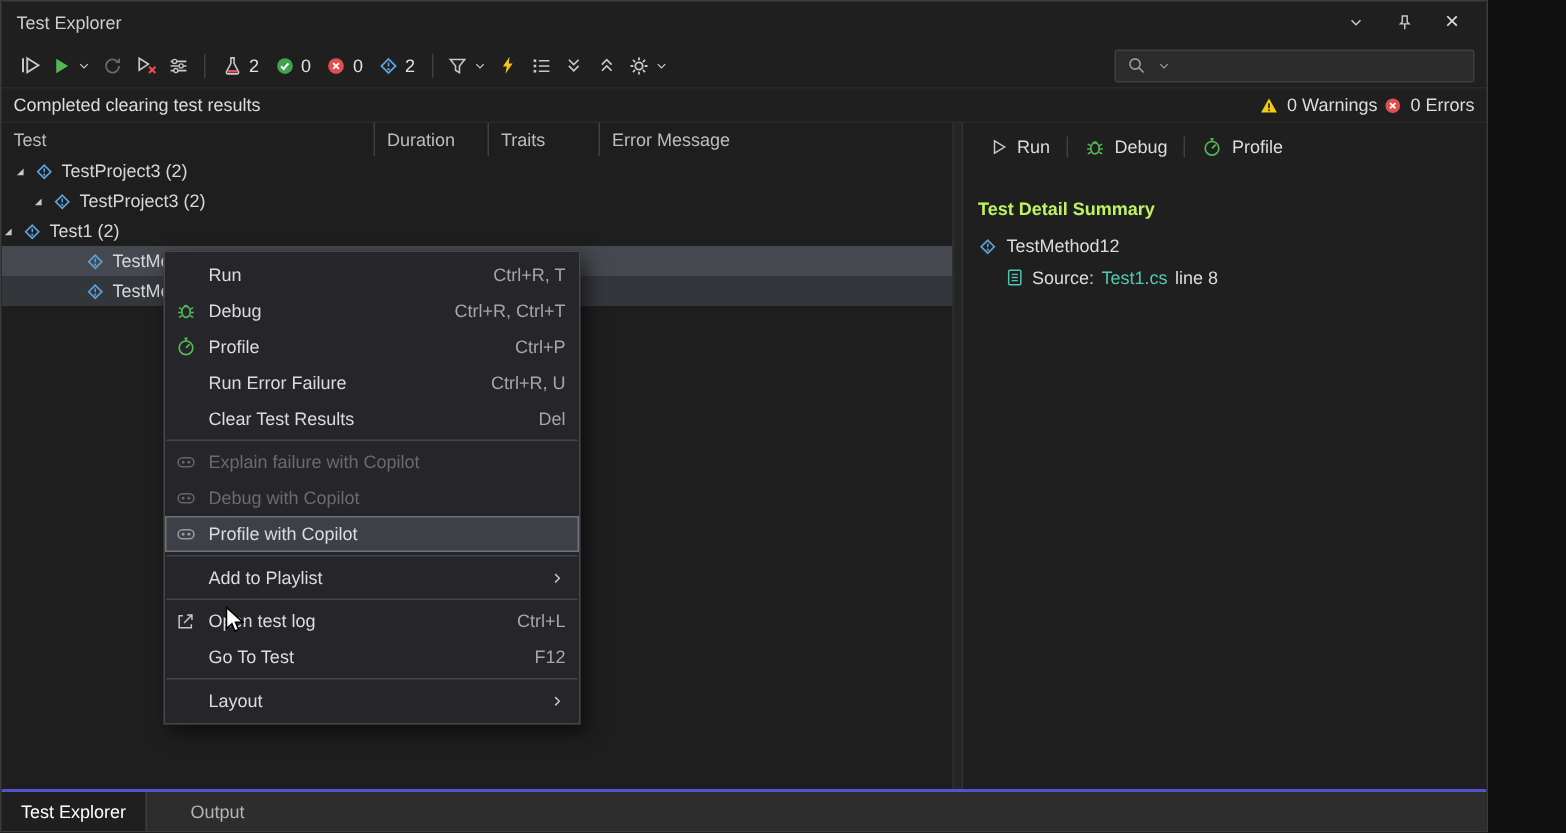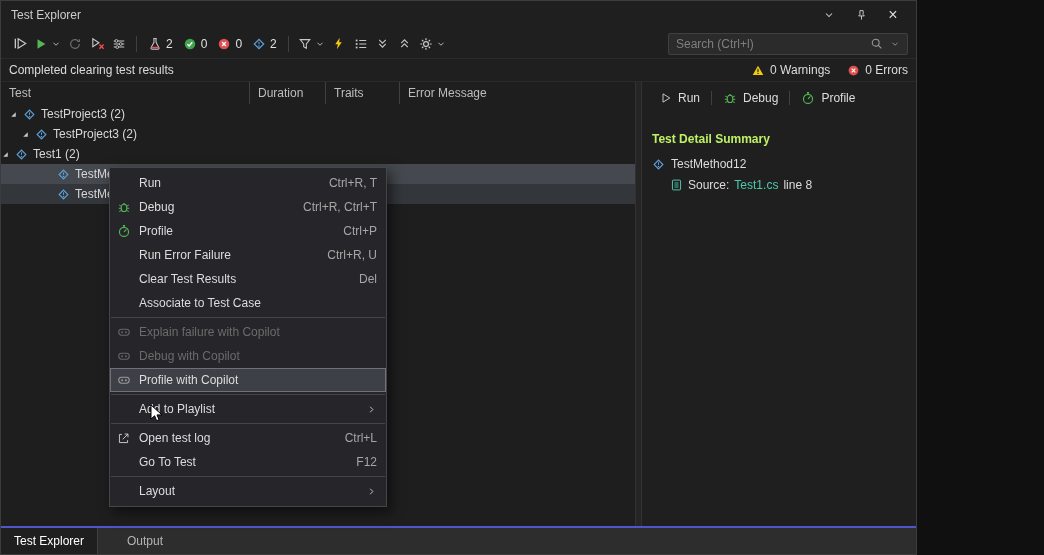--- a/index.html
+++ b/index.html
@@ -1,18 +1,18 @@
 <!DOCTYPE html>
 <html><head>
 <meta charset="utf-8">
 <style>
   *{margin:0;padding:0;box-sizing:border-box}
   html,body{width:1044px;height:555px;background:#101010;overflow:hidden}
   body{font-family:"Liberation Sans",sans-serif;font-size:12px;color:#dcdcdc}
-  .window{position:relative;width:917px;height:555px;background:#1f1f1f;display:flex;flex-direction:column;border:1px solid #3c3c3c;overflow:hidden}
+  .window{position:relative;width:992px;height:555px;background:#1f1f1f;display:flex;flex-direction:column;border:1px solid #3c3c3c;overflow:hidden}
 
   
   .titlebar{height:28px;flex:none;display:flex;align-items:center;padding:0 10px}
   .titlebar-title{color:#cccccc}
   .titlebar-controls{margin-left:auto;display:flex;align-items:center;gap:6px}
   .tb-btn{width:26px;height:22px;display:flex;align-items:center;justify-content:center;color:#c8c8c8;border-radius:3px}
   .close-x{font-size:16px;line-height:1;color:#d8d8d8}
 
   
   .toolbar{height:30px;flex:none;display:flex;align-items:center;padding:0 8px;border-bottom:1px solid #2a2a2a}
@@ -21,21 +21,21 @@
   .tool-btn.disabled{color:#6a6a6a}
   .sep{width:1px;height:16px;background:#3f3f46;margin:0 6px;flex:none}
   .badge{display:flex;align-items:center;gap:4px;padding:0 5px;height:24px;color:#c8c8c8}
   .badge .cnt{color:#e0e0e0}
   .search{margin-left:auto;width:240px;height:22px;background:#2b2b2b;border:1px solid #3f3f46;border-radius:2px;display:flex;align-items:center;padding:0 7px;gap:7px;color:#9a9a9a}
   .search input{flex:1;min-width:0;background:transparent;border:none;outline:none;color:#c8c8c8;font:inherit}
   .search input::placeholder{color:#7f7f7f}
 
   
   .statusrow{height:23px;flex:none;display:flex;align-items:center;padding:0 8px;border-bottom:1px solid #2a2a2a;color:#dcdcdc}
-  .status-right{margin-left:auto;display:flex;align-items:center;gap:17px}
+  .status-right{margin-left:auto;display:flex;align-items:center;gap:4px}
   .status-item{display:flex;align-items:center;gap:5px}
 
   
   .main{flex:1;display:flex;min-height:0}
   .left{width:634px;flex:none;display:flex;flex-direction:column;background:#1e1e1e}
   .thead{height:22px;flex:none;display:flex;color:#bdbdbd}
   .th{display:flex;align-items:center;padding:0 8px;border-left:1px solid #3f3f46;white-space:nowrap;overflow:hidden}
   .th:first-child{border-left:none}
   .th-test{width:248px}.th-duration{width:76px}.th-traits{width:74px}.th-error{flex:1}
   .tree{flex:1}
@@ -299,21 +299,20 @@
       </div>
     <div class="tool-btn">
         <svg width="14" height="14" viewBox="0 0 16 16">
           <use href="#g-gear"></use>
         </svg>
         <svg width="10" height="10" viewBox="0 0 16 16">
           <use href="#g-chev-down"></use>
         </svg>
       </div>
     <div class="search">
-      <input type="text" placeholder="Search (Ctrl+l)" style="">
       <svg width="13" height="13" viewBox="0 0 16 16">
           <use href="#g-search"></use>
         </svg>
       <svg width="10" height="10" viewBox="0 0 16 16">
           <use href="#g-chev-down"></use>
         </svg>
     </div>
   </div>
 
   <div class="statusrow">
@@ -473,25 +472,20 @@
     <div class="mi">
       <span class="mi-ico"></span>
       <span class="mi-label">Run Error Failure</span>
       <span class="mi-sc">Ctrl+R, U</span>
     </div>
     <div class="mi">
       <span class="mi-ico"></span>
       <span class="mi-label">Clear Test Results</span>
       <span class="mi-sc">Del</span>
     </div>
-    <div class="mi">
-      <span class="mi-ico"></span>
-      <span class="mi-label">Associate to Test Case</span>
-      <span class="mi-sc"></span>
-    </div>
     <div class="msep"></div>
     <div class="mi disabled">
       <span class="mi-ico">
           <svg width="14" height="14" viewBox="0 0 16 16">
             <use href="#g-copilot"></use>
           </svg>
         </span>
       <span class="mi-label">Explain failure with Copilot</span>
       <span class="mi-sc"></span>
     </div>

